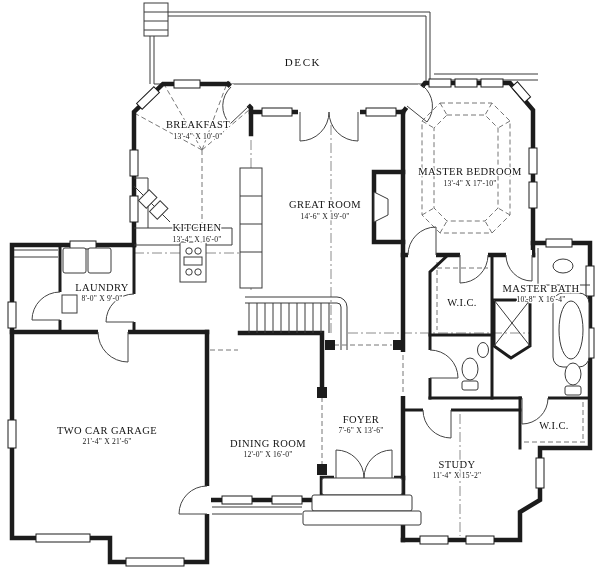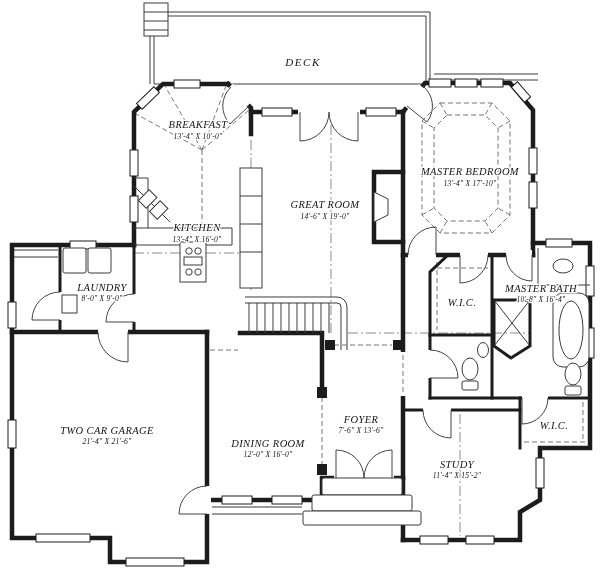--- a/index.html
+++ b/index.html
@@ -1,16 +1,16 @@
 <!DOCTYPE html>
 <html style="--wall: #1c1c1c; --thin: #3a3a3a; --dash: #777777; --bg: #ffffff;"><head>
 <meta charset="utf-8">
 <style>
   html,body{margin:0;padding:0;background:#fff;}
-  #stage{position:relative;width:600px;height:570px;background:var(--bg,#fff);overflow:hidden;font-style:italic;}
+  #stage{position:relative;width:600px;height:570px;background:var(--bg,#fff);overflow:hidden;}
   svg{display:block;}
   .w4{stroke:var(--wall,#1c1c1c);stroke-width:4.5;fill:none;stroke-linecap:square;}
   .w3{stroke:var(--wall,#1c1c1c);stroke-width:3;fill:none;stroke-linecap:square;}
   .thin{stroke:var(--thin,#3a3a3a);stroke-width:1;fill:none;}
   .fix{stroke:var(--thin,#3a3a3a);stroke-width:1;fill:#fff;}
   .dash{stroke:var(--dash,#777);stroke-width:1;fill:none;stroke-dasharray:5 3;}
   .dashdot{stroke:#8c8c8c;stroke-width:1;fill:none;stroke-dasharray:10 3 2 3;}
   .win{fill:#fff;stroke:var(--wall,#1c1c1c);stroke-width:1;}
   .gap{fill:#fff;stroke:none;}
   .blk{fill:var(--wall,#1c1c1c);stroke:none;}

